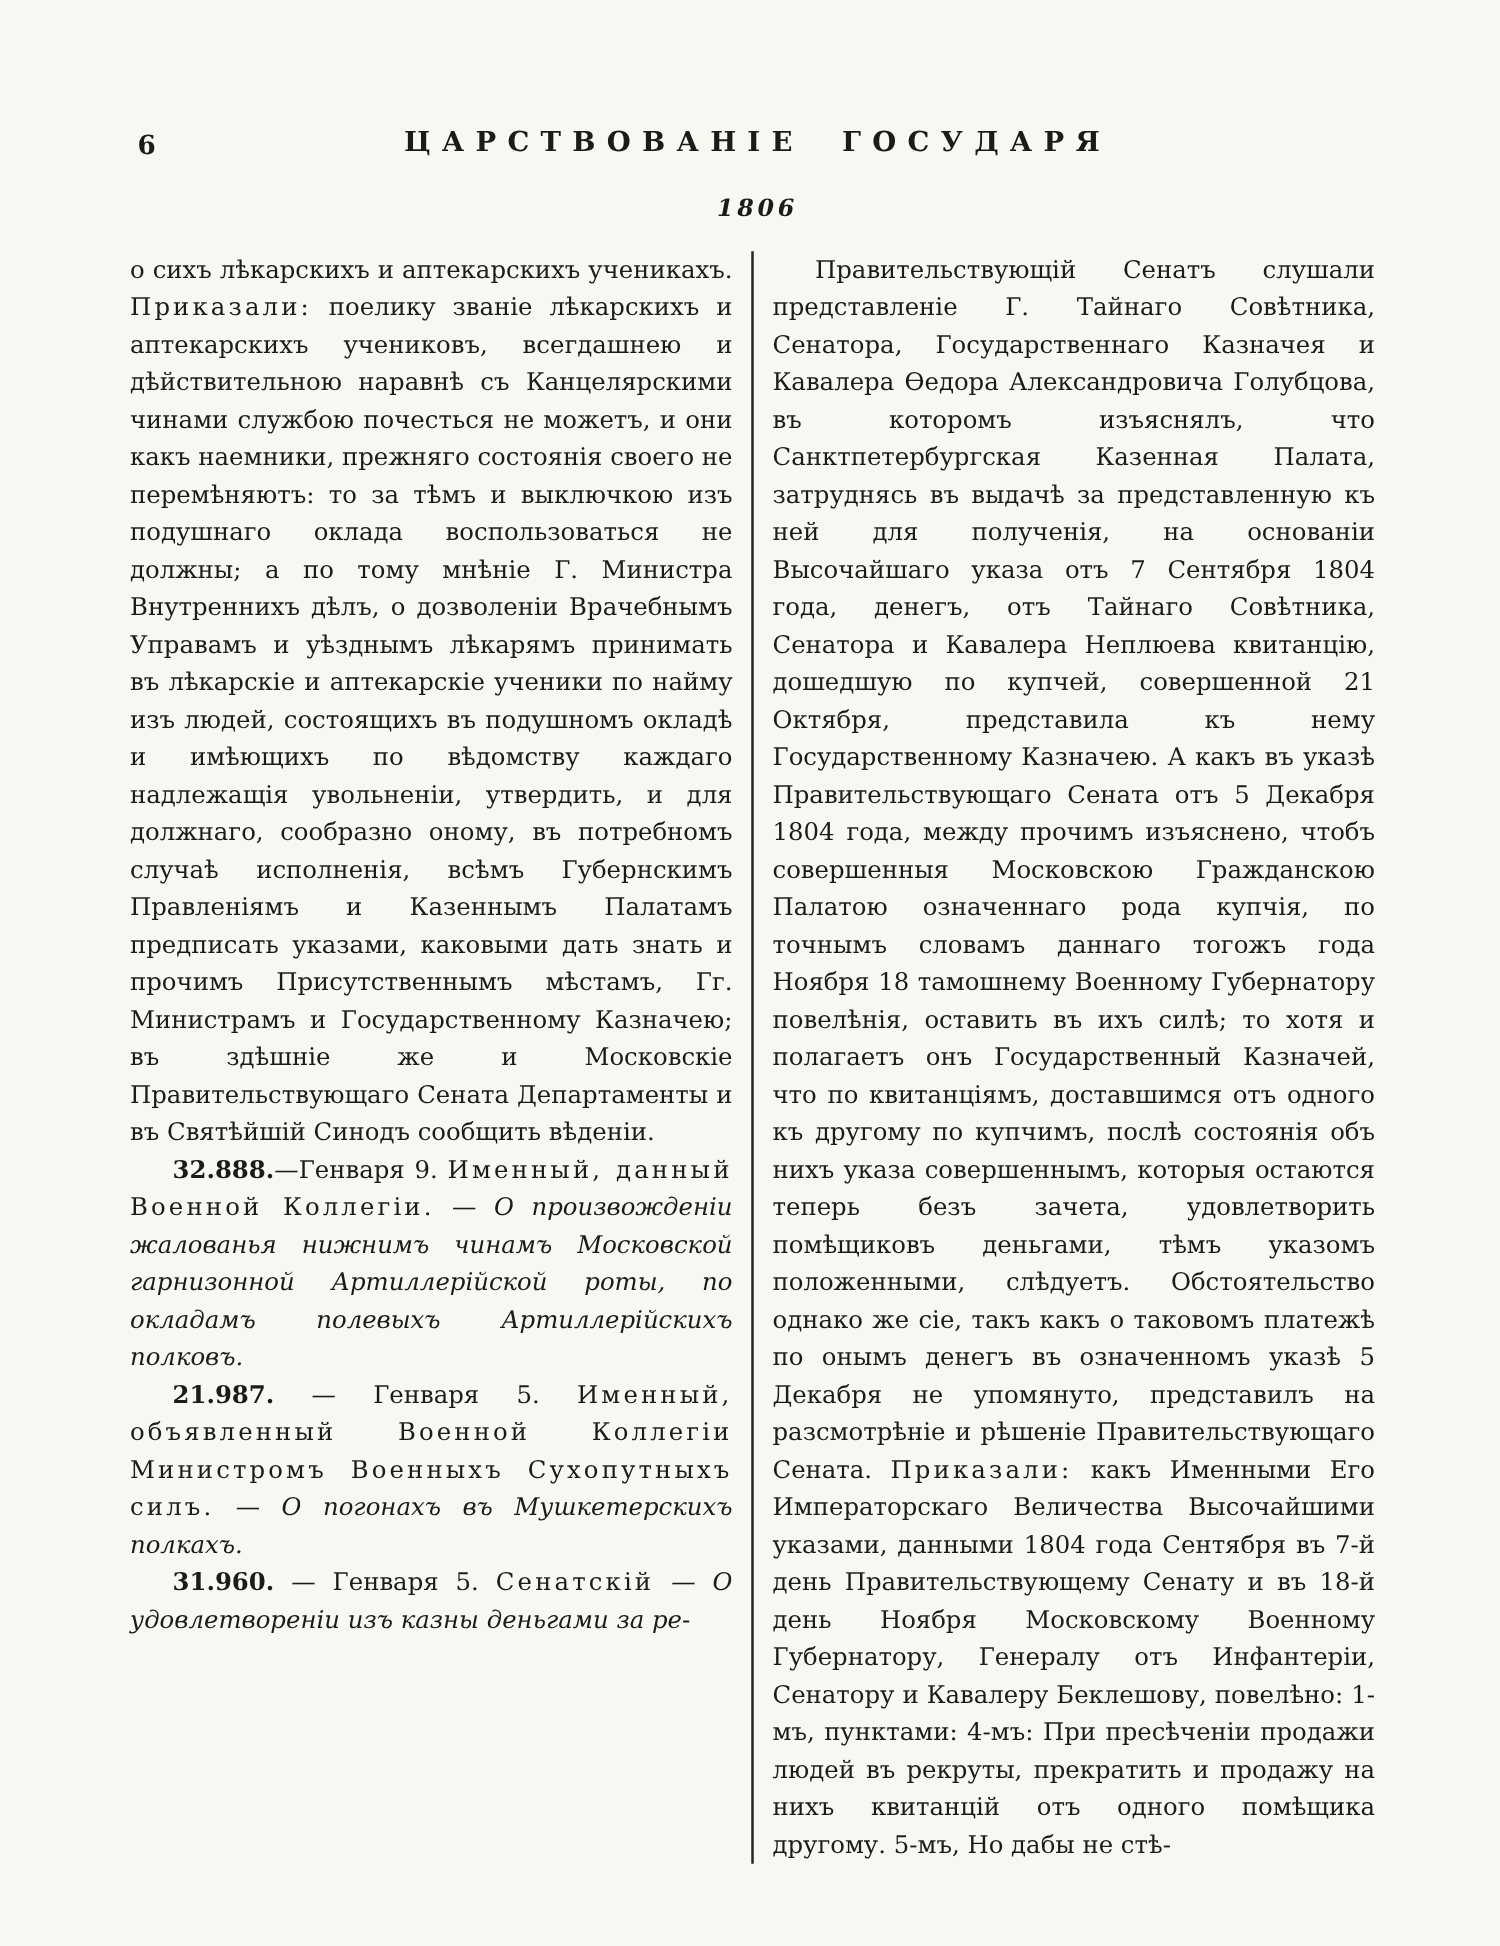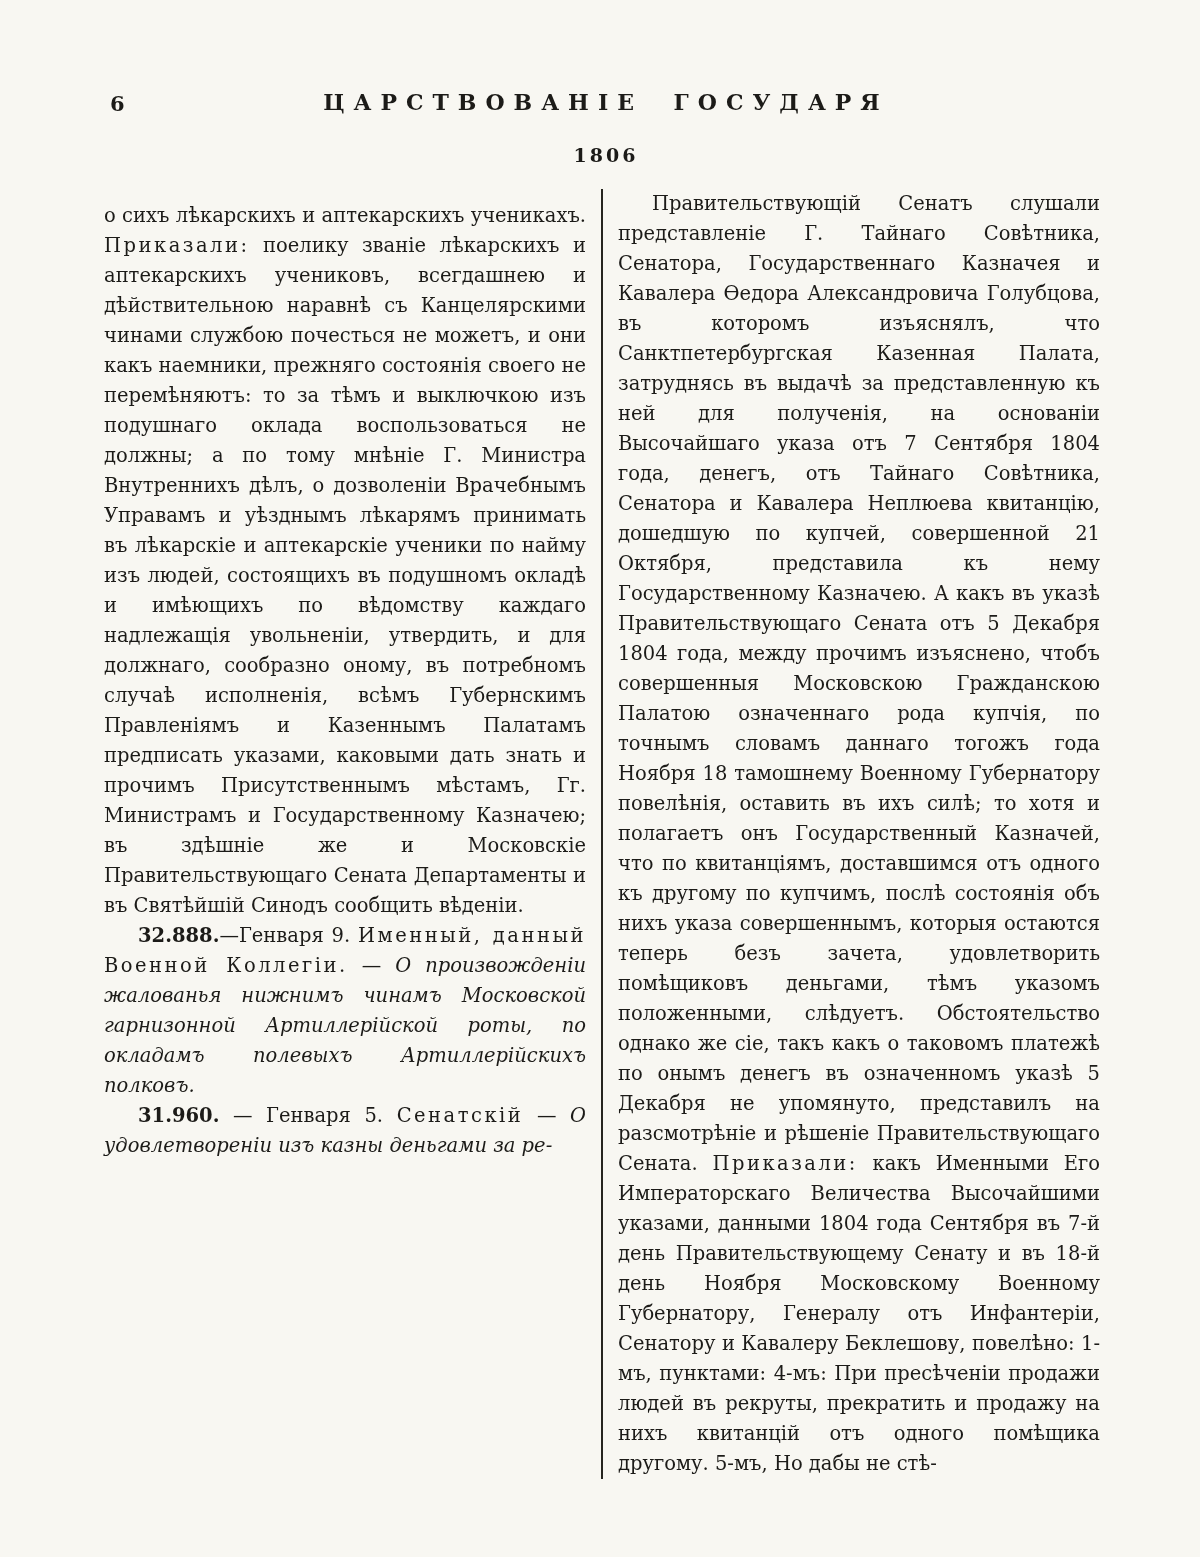--- a/index.html
+++ b/index.html
@@ -21,73 +21,75 @@
   }
   .header { position: relative; text-align: center; }
   .page-number {
     position: absolute;
     left: 6px;
     top: 1px;
     font-size: 21px;
     font-weight: 700;
   }
   .title {
-    margin: 4px;
+    margin: 16px;
     font-size: 22px;
     line-height: 1.1;
     font-weight: 700;
     letter-spacing: 9px;
     word-spacing: 14px;
     white-space: nowrap;
   }
   .year {
     margin-top: 30px;
     font-size: 19px;
     font-weight: 700;
     letter-spacing: 3px;
+    font-style: italic;
   }
   .columns {
     display: flex;
     margin-top: 23px;
     align-items: stretch;
   }
   .column {
     width: 482px;
     font-size: 19.5px;
     line-height: 30px;
     text-align: justify;
   }
   .divider {
     width: 2px;
     background: #26251f;
     margin: 0 15px;
   }
   .para { margin: 0; }
   .p-body   { text-indent: 34px; }
-  .p-cont   { text-indent: 0; margin-top: 12px; }
+  .p-cont   { text-indent: 0; }
   .p-center { text-align: center; text-indent: 0; margin: 2px 0; }
   .r-n  { }
   .r-i  { font-style: italic; }
   .r-b  { font-weight: 700; }
   .r-sp { letter-spacing: 2.5px; }
 </style>
 </head>
 <body>
 
 <div class="page">
   <header class="header">
     <div class="page-number">6</div>
     <h1 class="title">ЦАРСТВОВАНІЕ ГОСУДАРЯ</h1>
     <div class="year">1806</div>
   </header>
 
   <main class="columns">
     <section class="column left">
         <p class="para p-cont"><span class="r-n">о сихъ лѣкарскихъ и аптекарскихъ ученикахъ. </span><span class="r-sp">Приказали:</span><span class="r-n"> поелику званіе лѣкарскихъ и аптекарскихъ учениковъ, всегдашнею и дѣйствительною наравнѣ съ Канцелярскими чинами службою почесться не можетъ, и они какъ наемники, прежняго состоянія своего не перемѣняютъ: то за тѣмъ и выключкою изъ подушнаго оклада воспользоваться не должны; а по тому мнѣніе Г. Министра Внутреннихъ дѣлъ, о дозволеніи Врачебнымъ Управамъ и уѣзднымъ лѣкарямъ принимать въ лѣкарскіе и аптекарскіе ученики по найму изъ людей, состоящихъ въ подушномъ окладѣ и имѣющихъ по вѣдомству каждаго надлежащія увольненіи, утвердить, и для должнаго, сообразно оному, въ потребномъ случаѣ исполненія, всѣмъ Губернскимъ Правленіямъ и Казеннымъ Палатамъ предписать указами, каковыми дать знать и прочимъ Присутственнымъ мѣстамъ, Гг. Министрамъ и Государственному Казначею; въ здѣшніе же и Московскіе Правительствующаго Сената Департаменты и въ Святѣйшій Синодъ сообщить вѣденіи.</span></p>
         <p class="para p-body"><span class="r-b">32.888.</span><span class="r-n">—Генваря 9. </span><span class="r-sp">Именный, данный Военной Коллегіи.</span><span class="r-n"> — </span><span class="r-i">О произвожденіи жалованья нижнимъ чинамъ Московской гарнизонной Артиллерійской роты, по окладамъ полевыхъ Артиллерійскихъ полковъ.</span></p>
+        <p class="para p-body"><span class="r-b">21.987.</span><span class="r-n"> — Генваря 5. </span><span class="r-sp">Именный, объявленный Военной Коллегіи Министромъ Военныхъ Сухопутныхъ силъ.</span><span class="r-n"> — </span><span class="r-i">О погонахъ въ Мушкетерскихъ полкахъ.</span></p>
         <p class="para p-body"><span class="r-b">31.960.</span><span class="r-n"> — Генваря 5. </span><span class="r-sp">Сенатскій</span><span class="r-n"> — </span><span class="r-i">О удовлетвореніи изъ казны деньгами за ре-</span></p>
       </section>
     <div class="divider"></div>
     <section class="column right">
         <p class="para p-body"><span class="r-n">Правительствующій Сенатъ слушали представленіе Г. Тайнаго Совѣтника, Сенатора, Государственнаго Казначея и Кавалера Ѳедора Александровича Голубцова, въ которомъ изъяснялъ, что Санктпетербургская Казенная Палата, затруднясь въ выдачѣ за представленную къ ней для полученія, на основаніи Высочайшаго указа отъ 7 Сентября 1804 года, денегъ, отъ Тайнаго Совѣтника, Сенатора и Кавалера Неплюева квитанцію, дошедшую по купчей, совершенной 21 Октября, представила къ нему Государственному Казначею. А какъ въ указѣ Правительствующаго Сената отъ 5 Декабря 1804 года, между прочимъ изъяснено, чтобъ совершенныя Московскою Гражданскою Палатою означеннаго рода купчія, по точнымъ словамъ даннаго тогожъ года Ноября 18 тамошнему Военному Губернатору повелѣнія, оставить въ ихъ силѣ; то хотя и полагаетъ онъ Государственный Казначей, что по квитанціямъ, доставшимся отъ одного къ другому по купчимъ, послѣ состоянія объ нихъ указа совершеннымъ, которыя остаются теперь безъ зачета, удовлетворить помѣщиковъ деньгами, тѣмъ указомъ положенными, слѣдуетъ. Обстоятельство однако же сіе, такъ какъ о таковомъ платежѣ по онымъ денегъ въ означенномъ указѣ 5 Декабря не упомянуто, представилъ на разсмотрѣніе и рѣшеніе Правительствующаго Сената. </span><span class="r-sp">Приказали:</span><span class="r-n"> какъ Именными Его Императорскаго Величества Высочайшими указами, данными 1804 года Сентября въ 7-й день Правительствующему Сенату и въ 18-й день Ноября Московскому Военному Губернатору, Генералу отъ Инфантеріи, Сенатору и Кавалеру Беклешову, повелѣно: 1-мъ, пунктами: 4-мъ: При пресѣченіи продажи людей въ рекруты, прекратить и продажу на нихъ квитанцій отъ одного помѣщика другому. 5-мъ, Но дабы не стѣ-</span></p>
       </section>
   </main>
 </div>
 
 </body></html>

